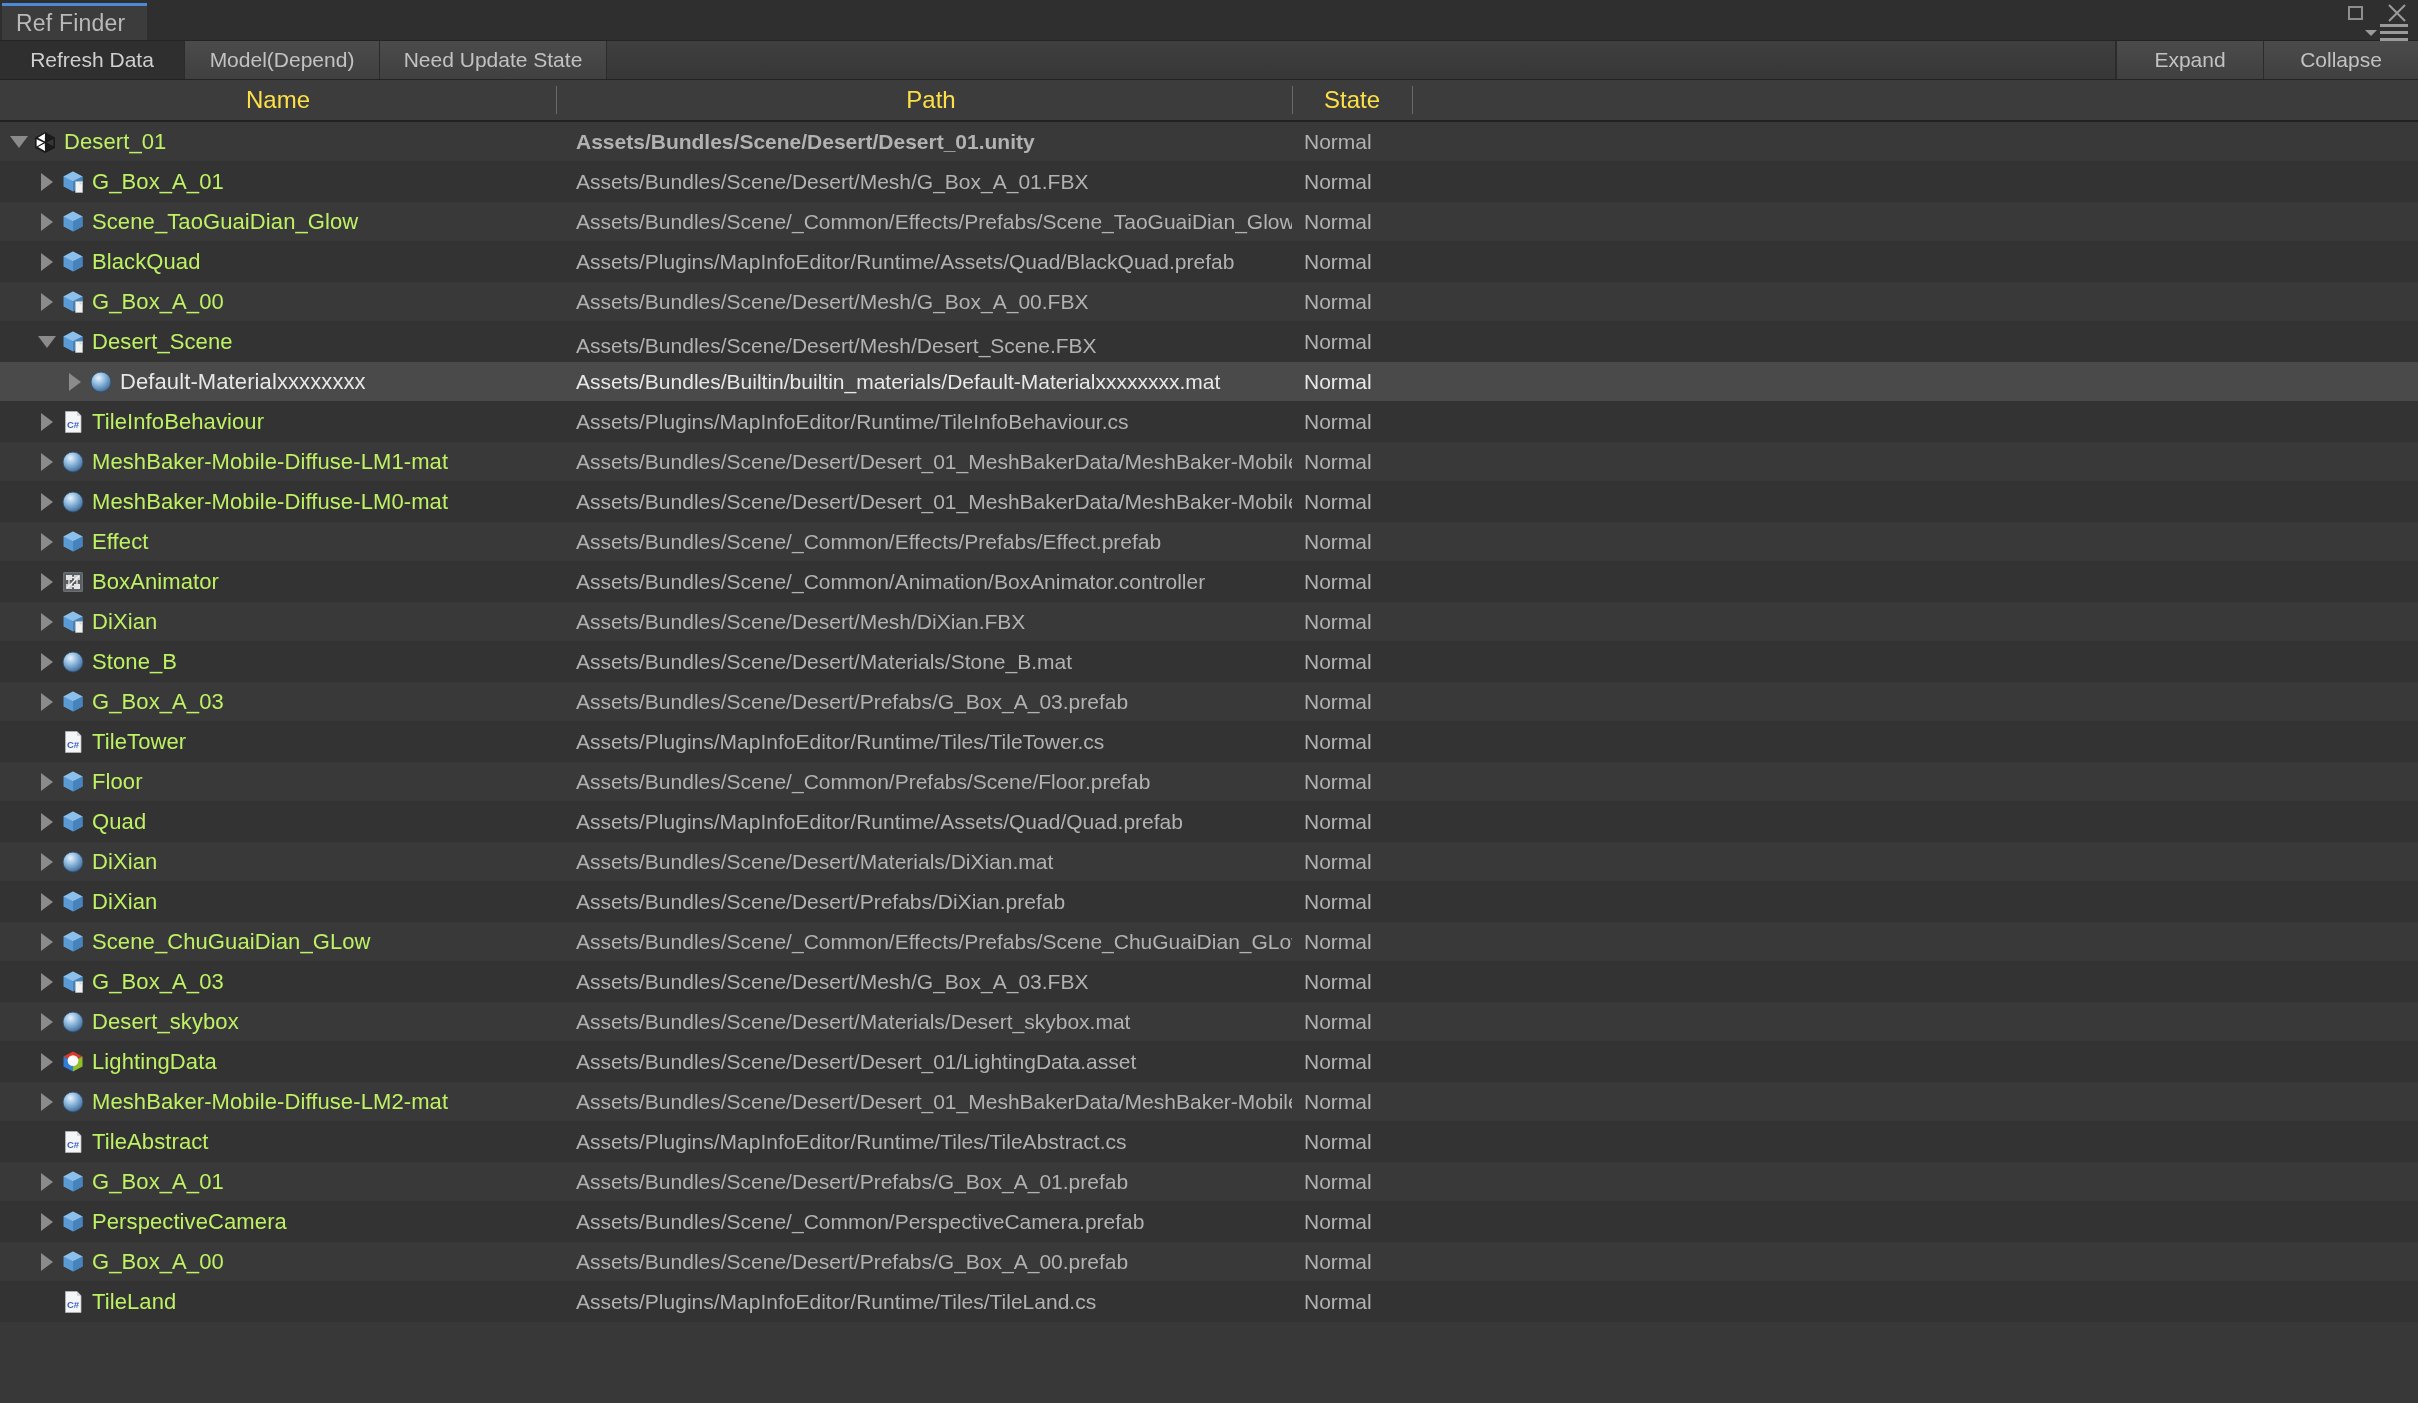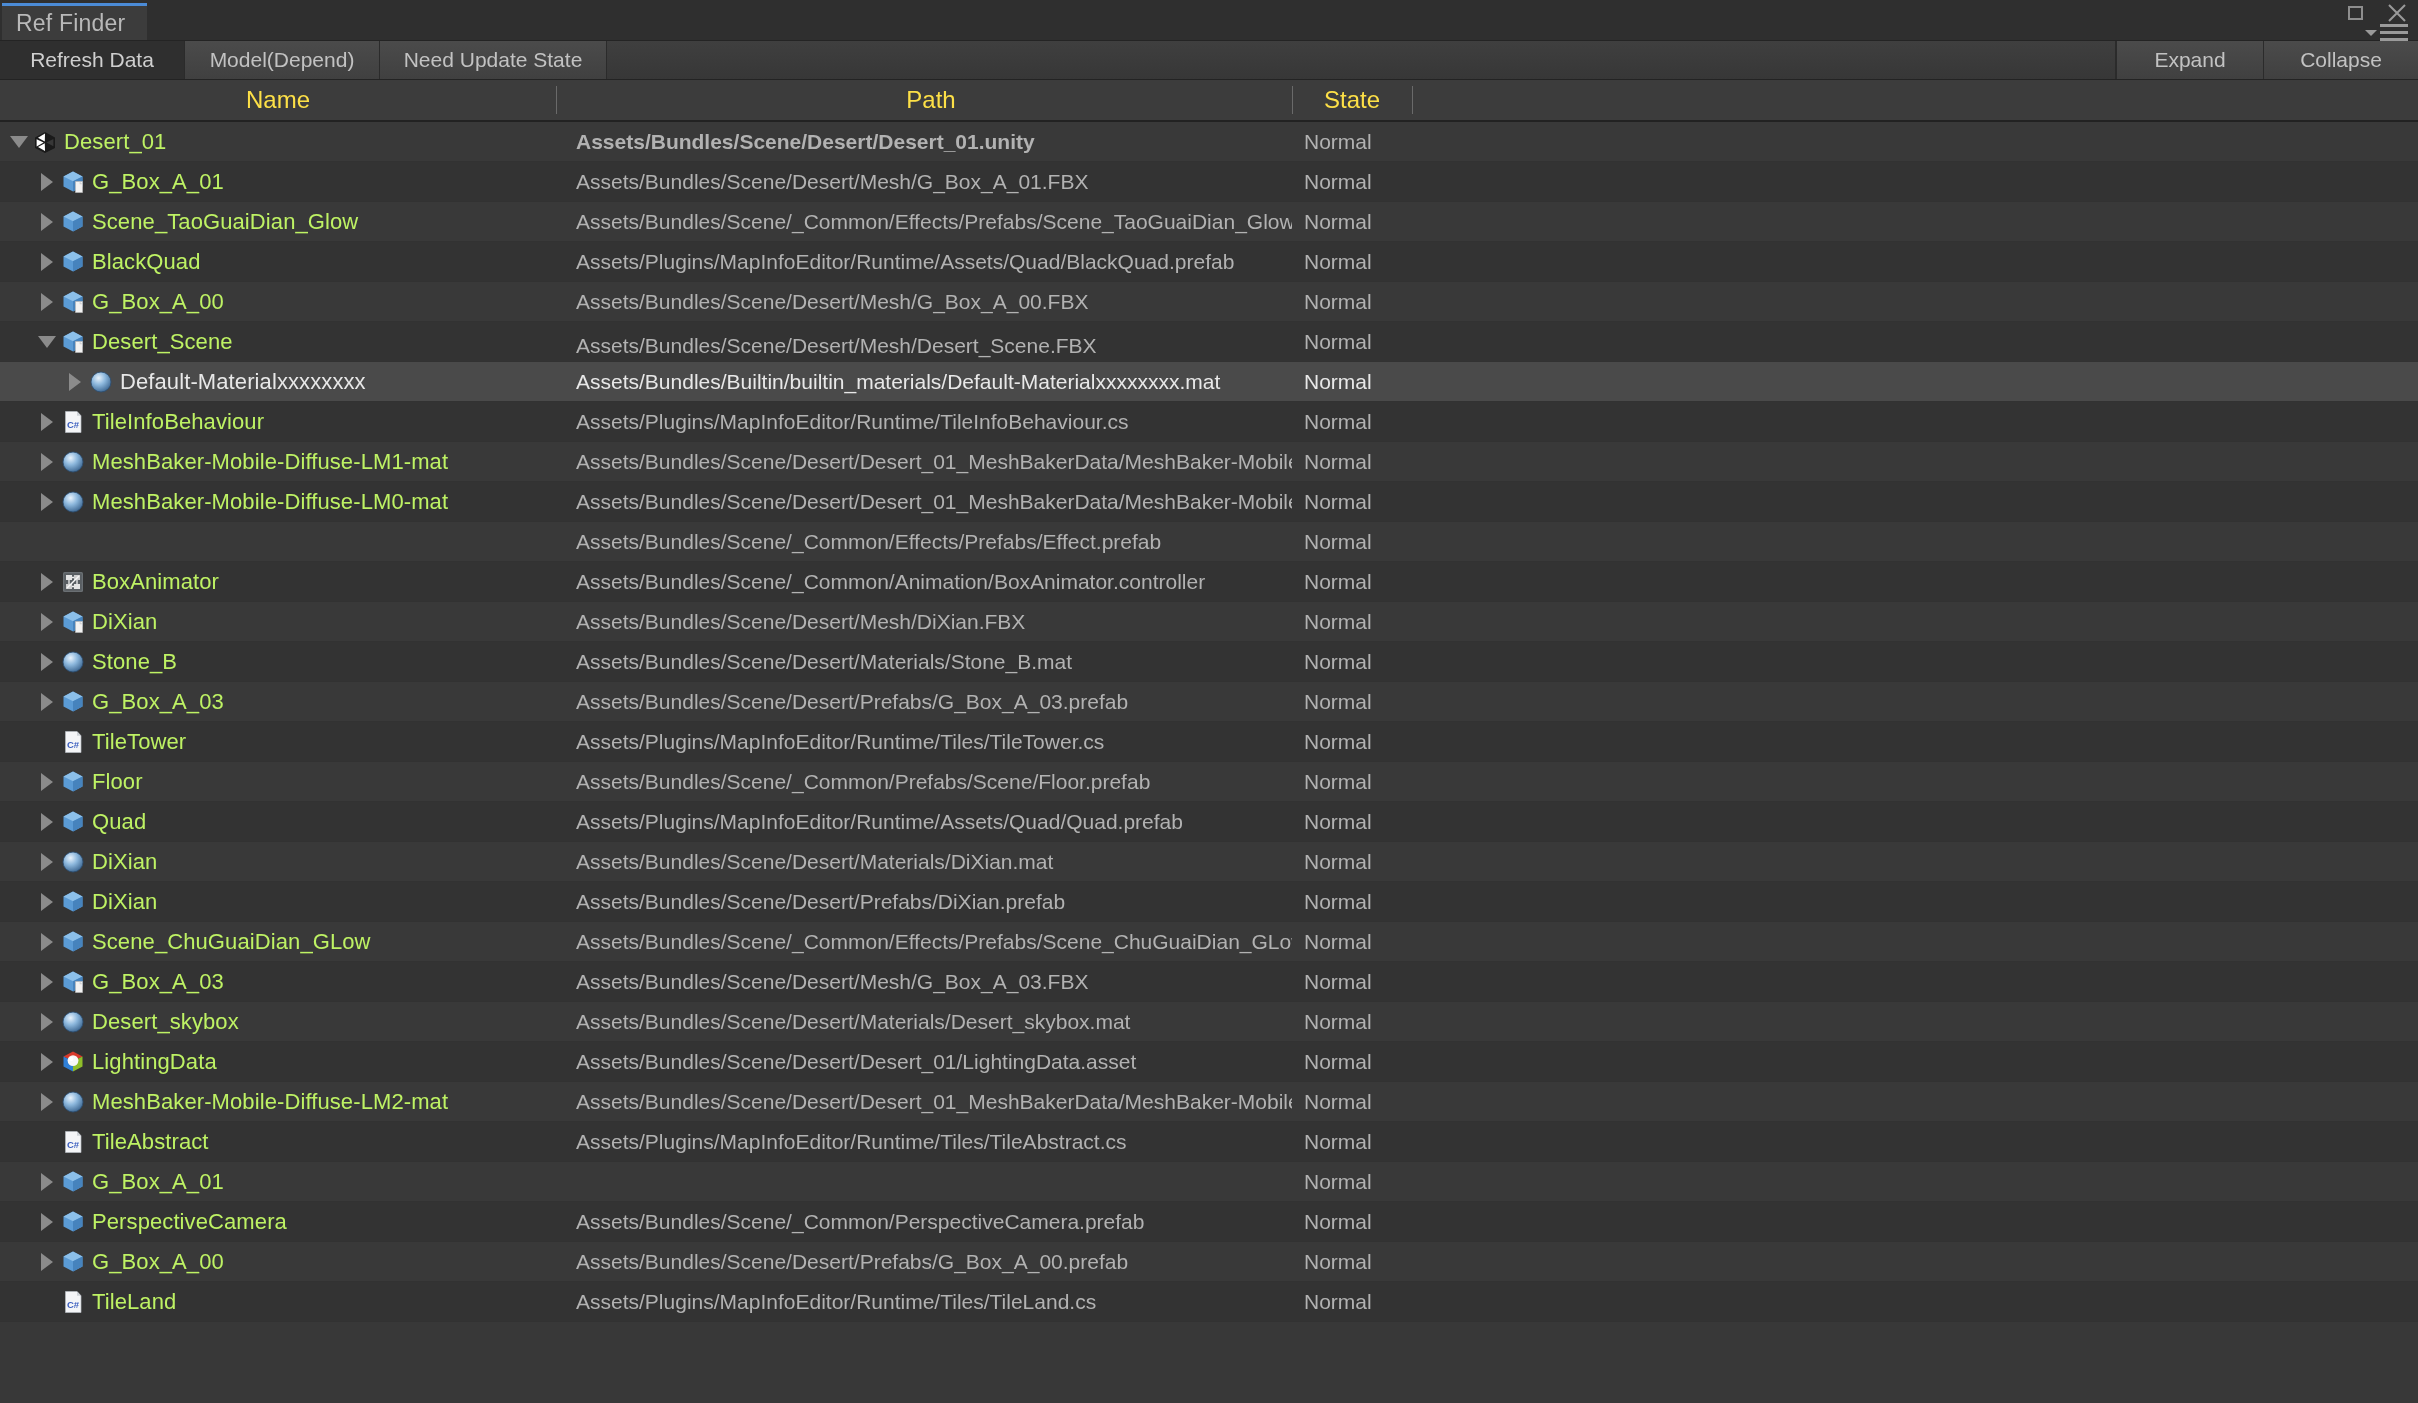--- a/index.html
+++ b/index.html
@@ -492,20 +492,34 @@
               <circle cx="13" cy="13" r="10" fill="url(#mg)"></circle>
               <circle cx="13" cy="13" r="10" fill="none" stroke="#2c4f73" stroke-width="0.8"></circle>
             </svg>
           </div>
           <span class="label">MeshBaker-Mobile-Diffuse-LM0-mat</span>
         </div>
         <div class="cell-path" style="position: absolute; left: 570px; width: 722px;">Assets/Bundles/Scene/Desert/Desert_01_MeshBakerData/MeshBaker-Mobile-Diffuse-LM0-mat.mat</div>
         <div class="cell-state" style="position: absolute; left: 1292px; width: 120px;">Normal</div>
       </div>
       <div class="row even">
+        <div class="cell-name" style="position: absolute; left: 0px; width: 556px;">
+          <div class="indent" style="width: 34px;"></div>
+          <div class="twisty closed">
+            <i></i>
+          </div>
+          <div class="icon">
+            <svg viewBox="0 0 26 26">
+              <path d="M13 2.5 L22.5 7.4 L22.5 17.5 L13 22.5 L3.5 17.5 L3.5 7.4 Z" fill="#5b9bd5"></path>
+              <path d="M13 2.5 L22.5 7.4 L13 12.2 L3.5 7.4 Z" fill="#8cc0ea"></path>
+              <path d="M13 12.2 L22.5 7.4 L22.5 17.5 L13 22.5 Z" fill="#4683bd"></path>
+            </svg>
+          </div>
+          <span class="label">Effect</span>
+        </div>
         <div class="cell-path" style="position: absolute; left: 570px; width: 722px;">Assets/Bundles/Scene/_Common/Effects/Prefabs/Effect.prefab</div>
         <div class="cell-state" style="position: absolute; left: 1292px; width: 120px;">Normal</div>
       </div>
       <div class="row odd">
         <div class="cell-name" style="position: absolute; left: 0px; width: 556px;">
           <div class="indent" style="width: 34px;"></div>
           <div class="twisty closed">
             <i></i>
           </div>
           <div class="icon">
@@ -815,20 +829,21 @@
           </div>
           <div class="icon">
             <svg viewBox="0 0 26 26">
               <path d="M13 2.5 L22.5 7.4 L22.5 17.5 L13 22.5 L3.5 17.5 L3.5 7.4 Z" fill="#5b9bd5"></path>
               <path d="M13 2.5 L22.5 7.4 L13 12.2 L3.5 7.4 Z" fill="#8cc0ea"></path>
               <path d="M13 12.2 L22.5 7.4 L22.5 17.5 L13 22.5 Z" fill="#4683bd"></path>
             </svg>
           </div>
           <span class="label">G_Box_A_01</span>
         </div>
+        <div class="cell-path" style="position: absolute; left: 570px; width: 722px;">Assets/Bundles/Scene/Desert/Prefabs/G_Box_A_01.prefab</div>
         <div class="cell-state" style="position: absolute; left: 1292px; width: 120px;">Normal</div>
       </div>
       <div class="row odd">
         <div class="cell-name" style="position: absolute; left: 0px; width: 556px;">
           <div class="indent" style="width: 34px;"></div>
           <div class="twisty closed">
             <i></i>
           </div>
           <div class="icon">
             <svg viewBox="0 0 26 26">

